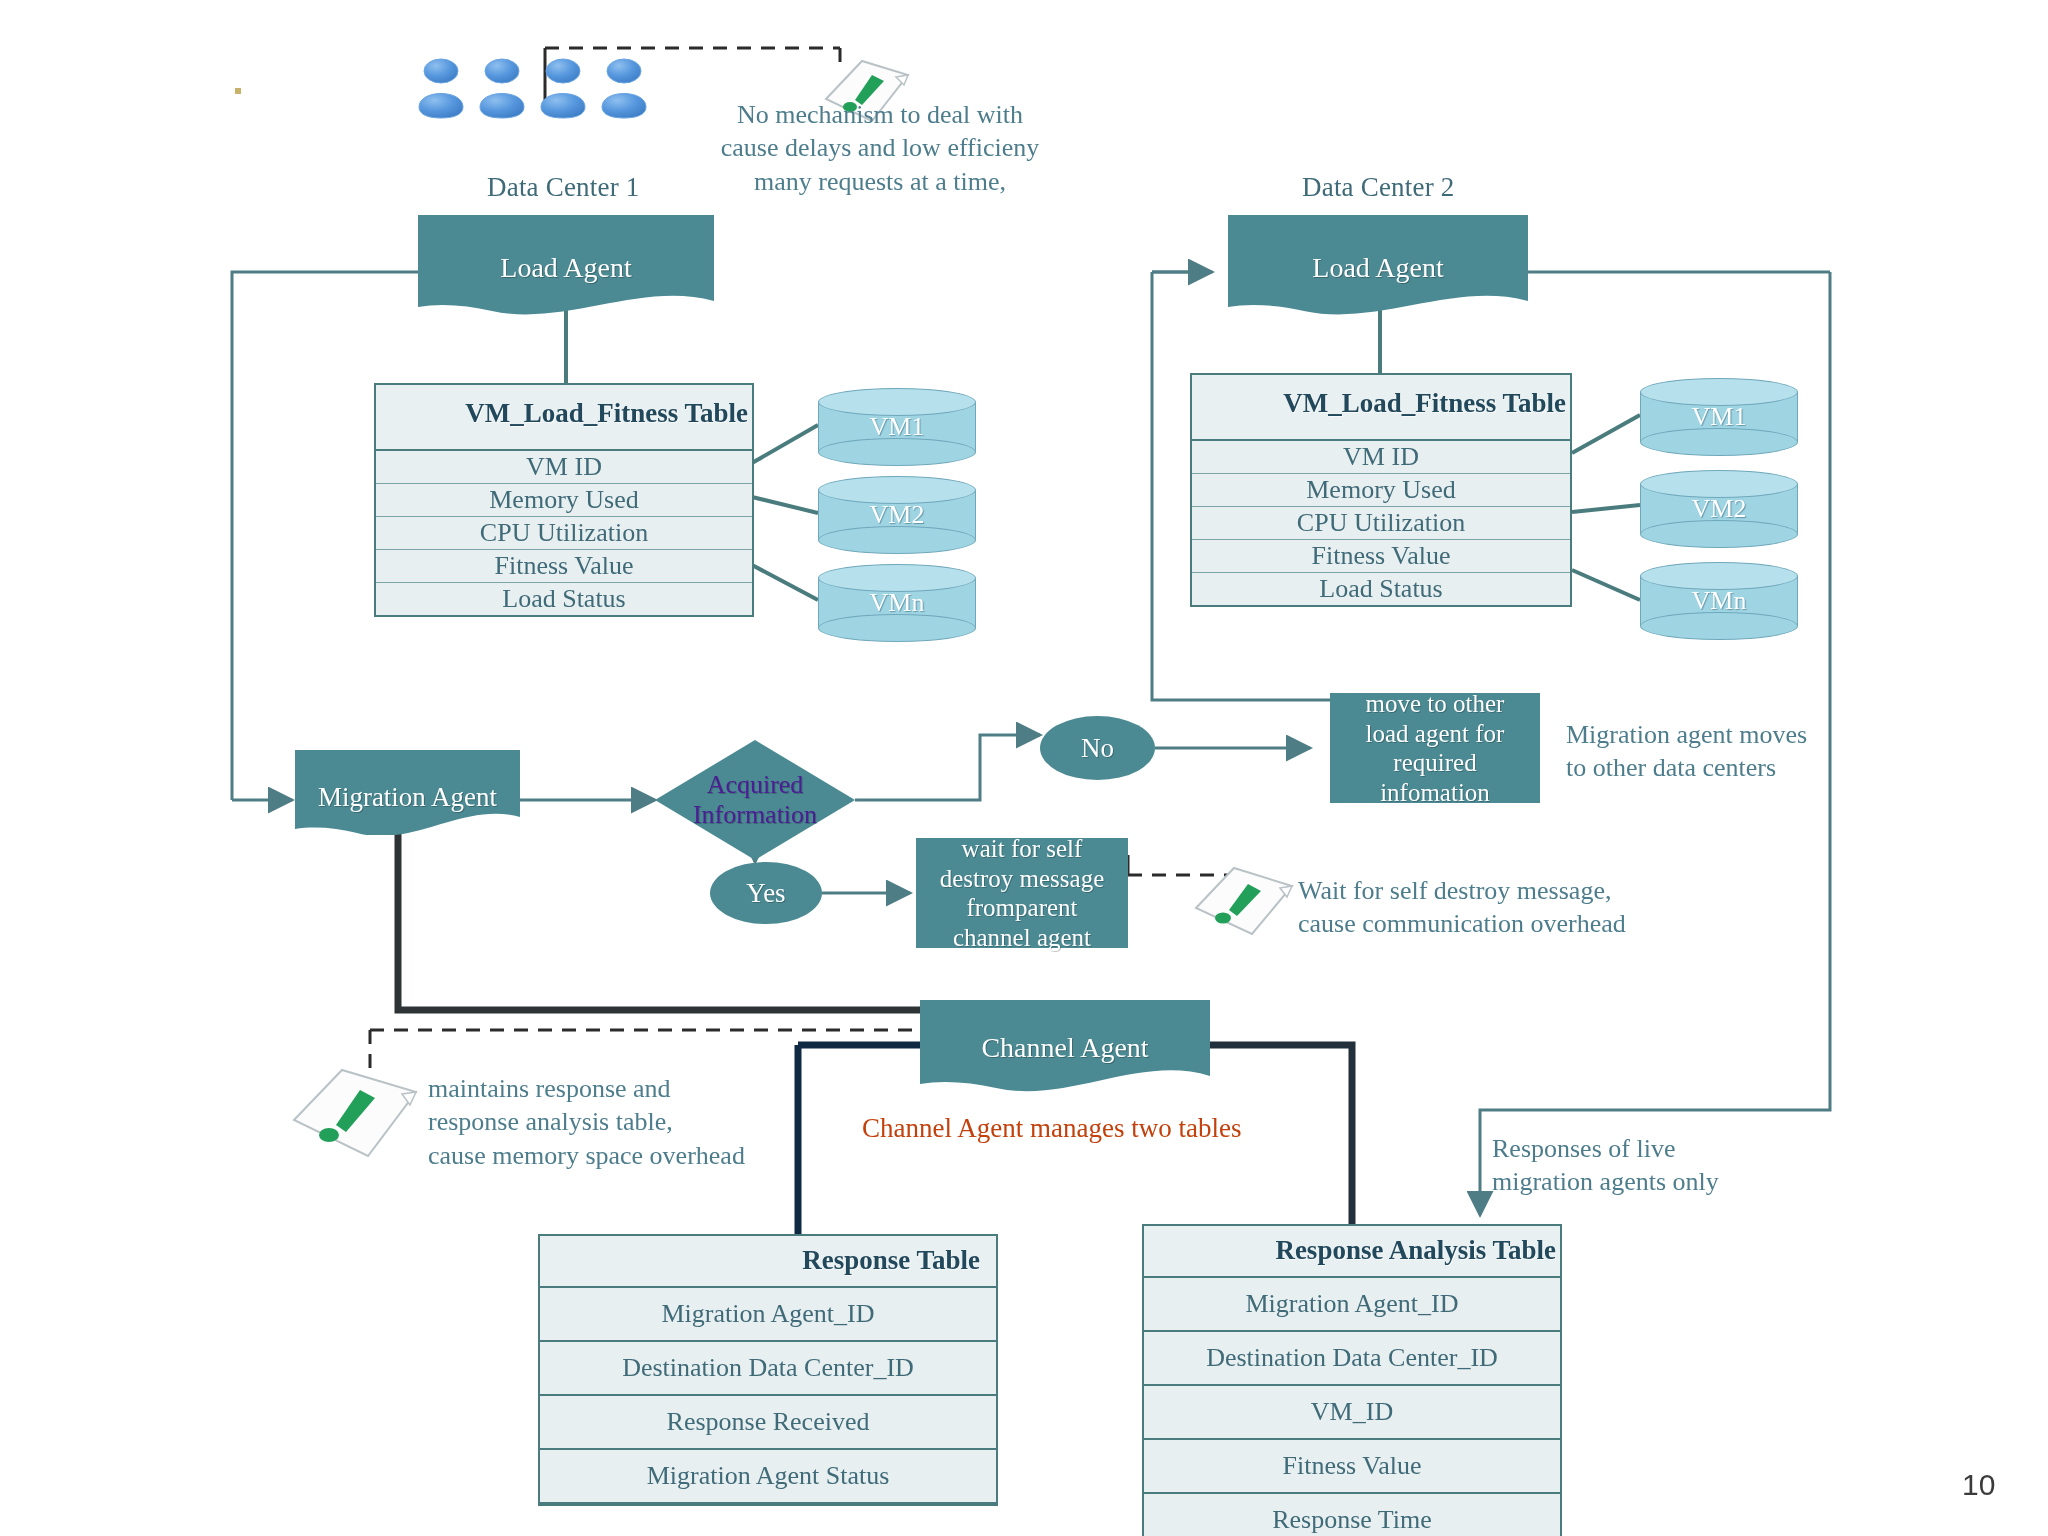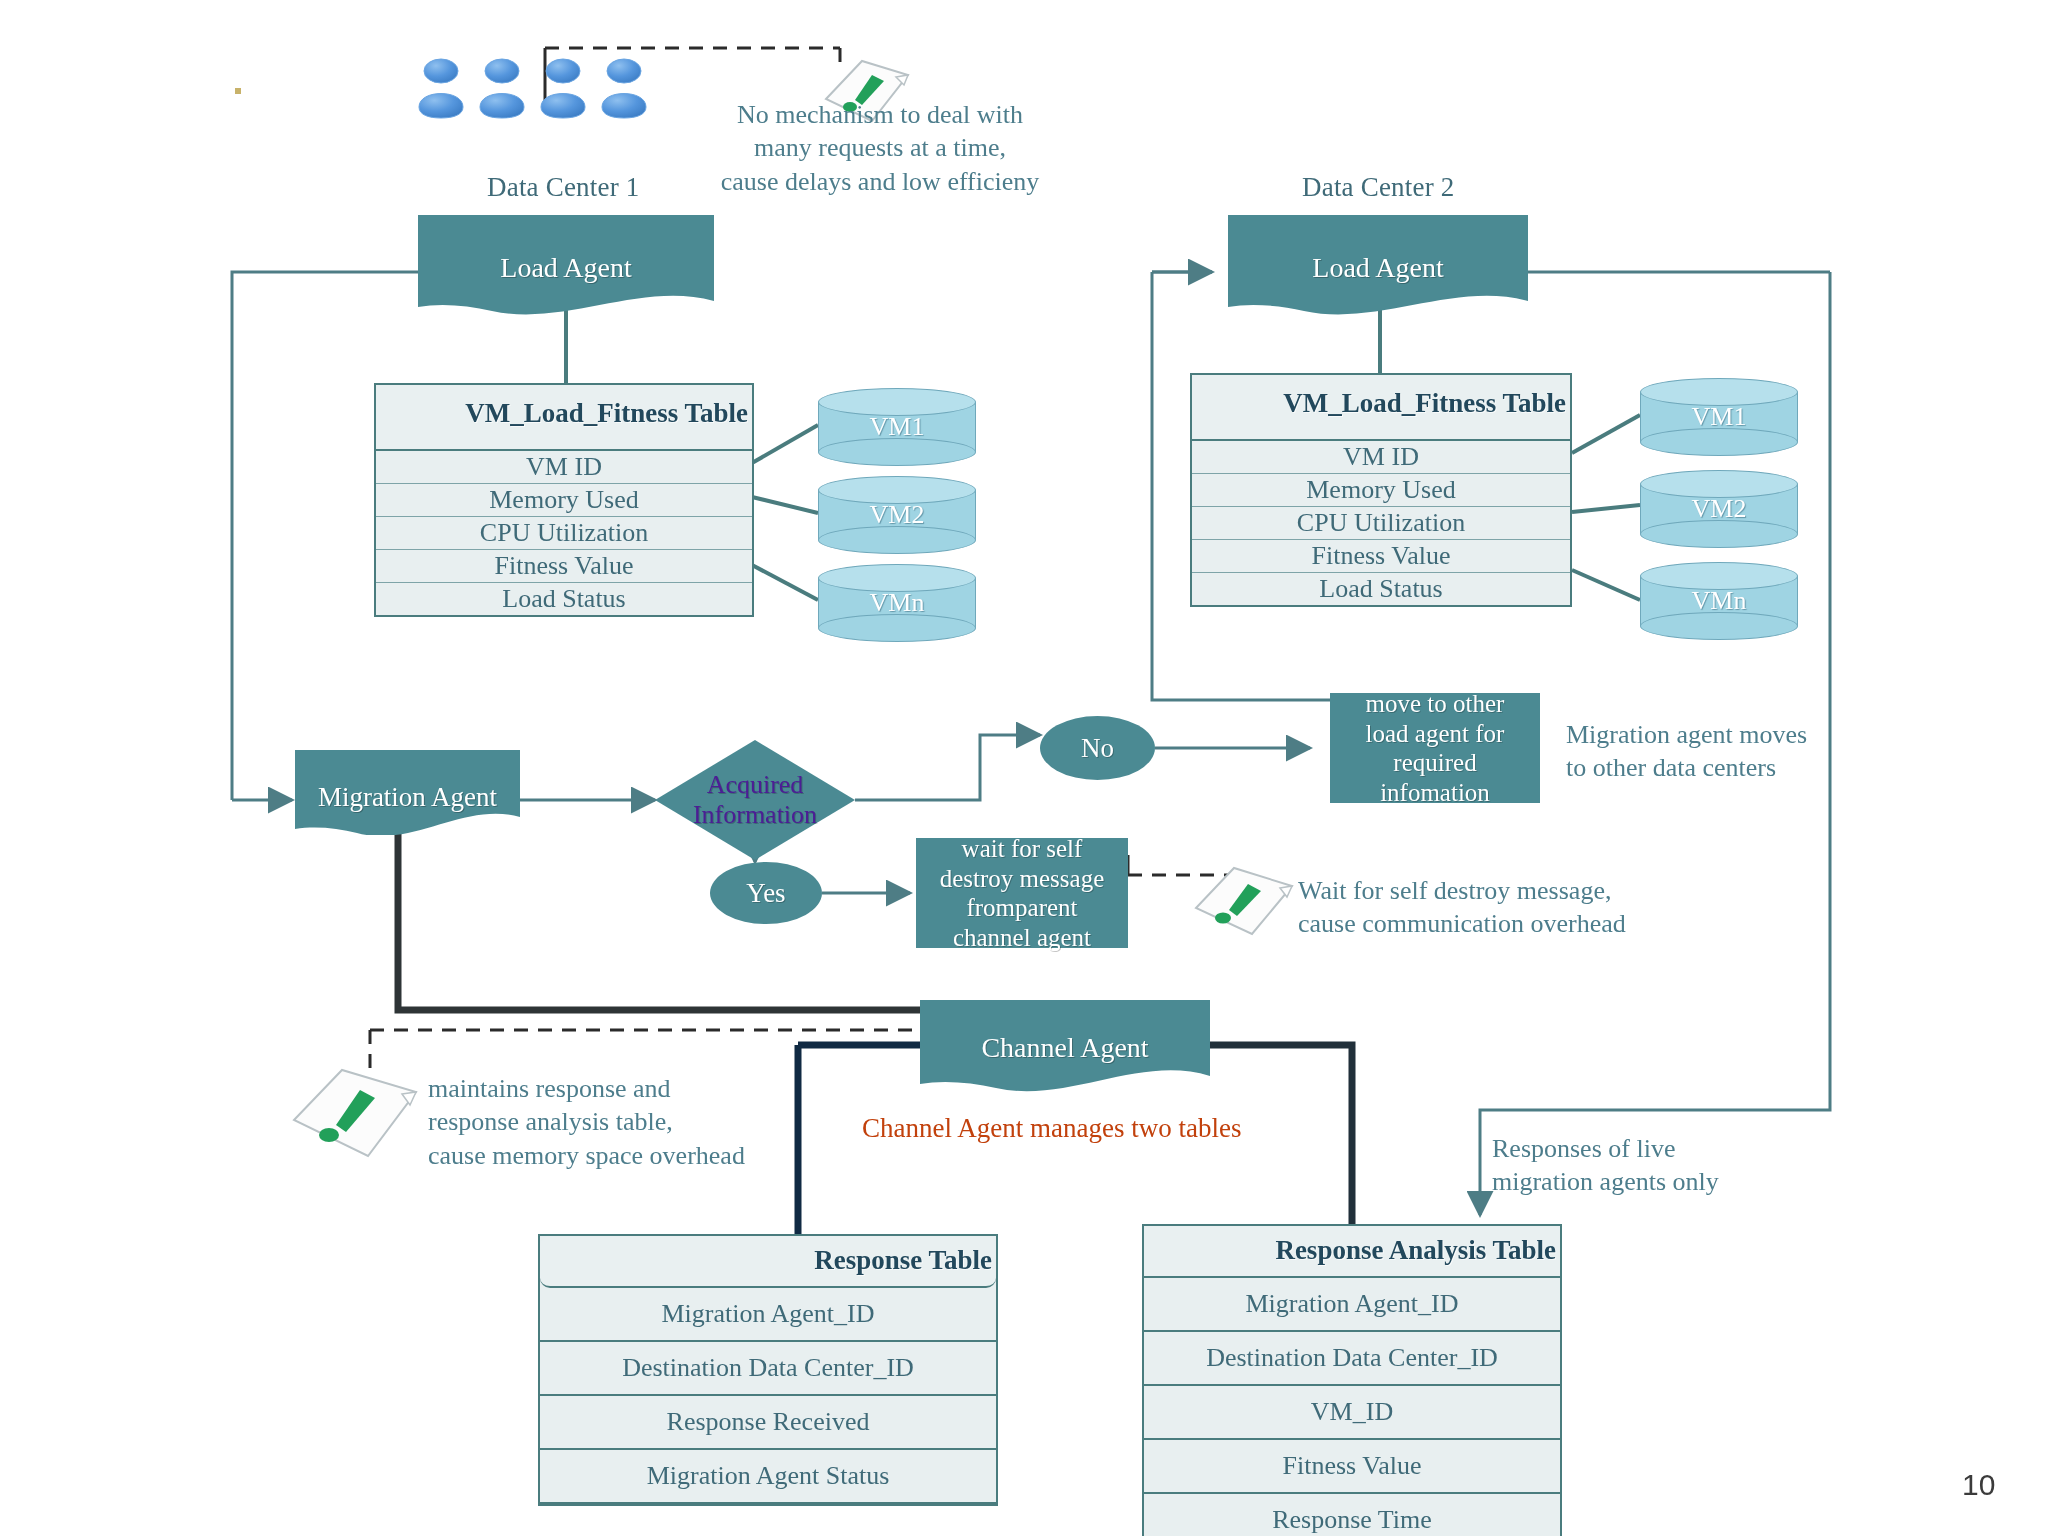--- a/index.html
+++ b/index.html
@@ -160,22 +160,22 @@
     <svg width="90" height="72" viewBox="0 0 90 72">
       <path d="M4,44 L40,6 L86,20 L50,66 z" fill="#fcfcfc" stroke="#b9c2c6" stroke-width="2"></path>
       <path d="M74,22 L86,20 L82,30 z" fill="#ffffff" stroke="#b9c2c6" stroke-width="1.5"></path>
       <path d="M50,20 L62,26 L40,50 L33,45 z" fill="#22a05a"></path>
       <ellipse cx="28" cy="52" rx="7" ry="5" fill="#22a05a"></ellipse>
     </svg>
   </div>
 
   <div class="note center" style="left:690px;top:98px;width:380px;">
     <div>No mechanism to deal with</div>
+    <div>cause delays and low efficieny</div>
     <div>many requests at a time,</div>
-    <div>cause delays and low efficieny</div>
   </div>
 
   <div class="dc-label" style="left:487px;top:172px;">Data Center 1</div>
 
   <div class="teal-doc" style="left:418px;top:215px;width:296px;height:100px;">
     <svg width="296" height="100" viewBox="0 0 296 100" preserveAspectRatio="none">
       <path d="M0,0 L296,0 L296,86 C222,66 148,112 74,96 C48,90 22,88 0,92 z" fill="#4b8a93"></path>
     </svg>
     <div class="lbl" style="top:37px;">Load Agent</div>
   </div>
@@ -326,21 +326,21 @@
     <div>response analysis table,</div>
     <div>cause memory space overhead</div>
   </div>
 
   <div class="note" style="left:1492px;top:1132px;width:330px;">
     <div>Responses of live</div>
     <div>migration agents only</div>
   </div>
 
   <div class="etable bot" style="left:538px;top:1234px;width:460px;">
-    <div class="hdr" style="padding:9px 4px 10px;border-radius:10px;">Response Table</div>
+    <div class="hdr" style="padding:9px 16px 10px;">Response Table</div>
     <div class="row">Migration Agent_ID</div>
     <div class="row">Destination Data Center_ID</div>
     <div class="row">Response Received</div>
     <div class="row">Migration Agent Status</div>
   </div>
 
   <div class="etable bot" style="left:1142px;top:1224px;width:420px;">
     <div class="hdr" style="padding:9px 4px 10px;">Response  Analysis Table</div>
     <div class="row">Migration Agent_ID</div>
     <div class="row">Destination Data Center_ID</div>

